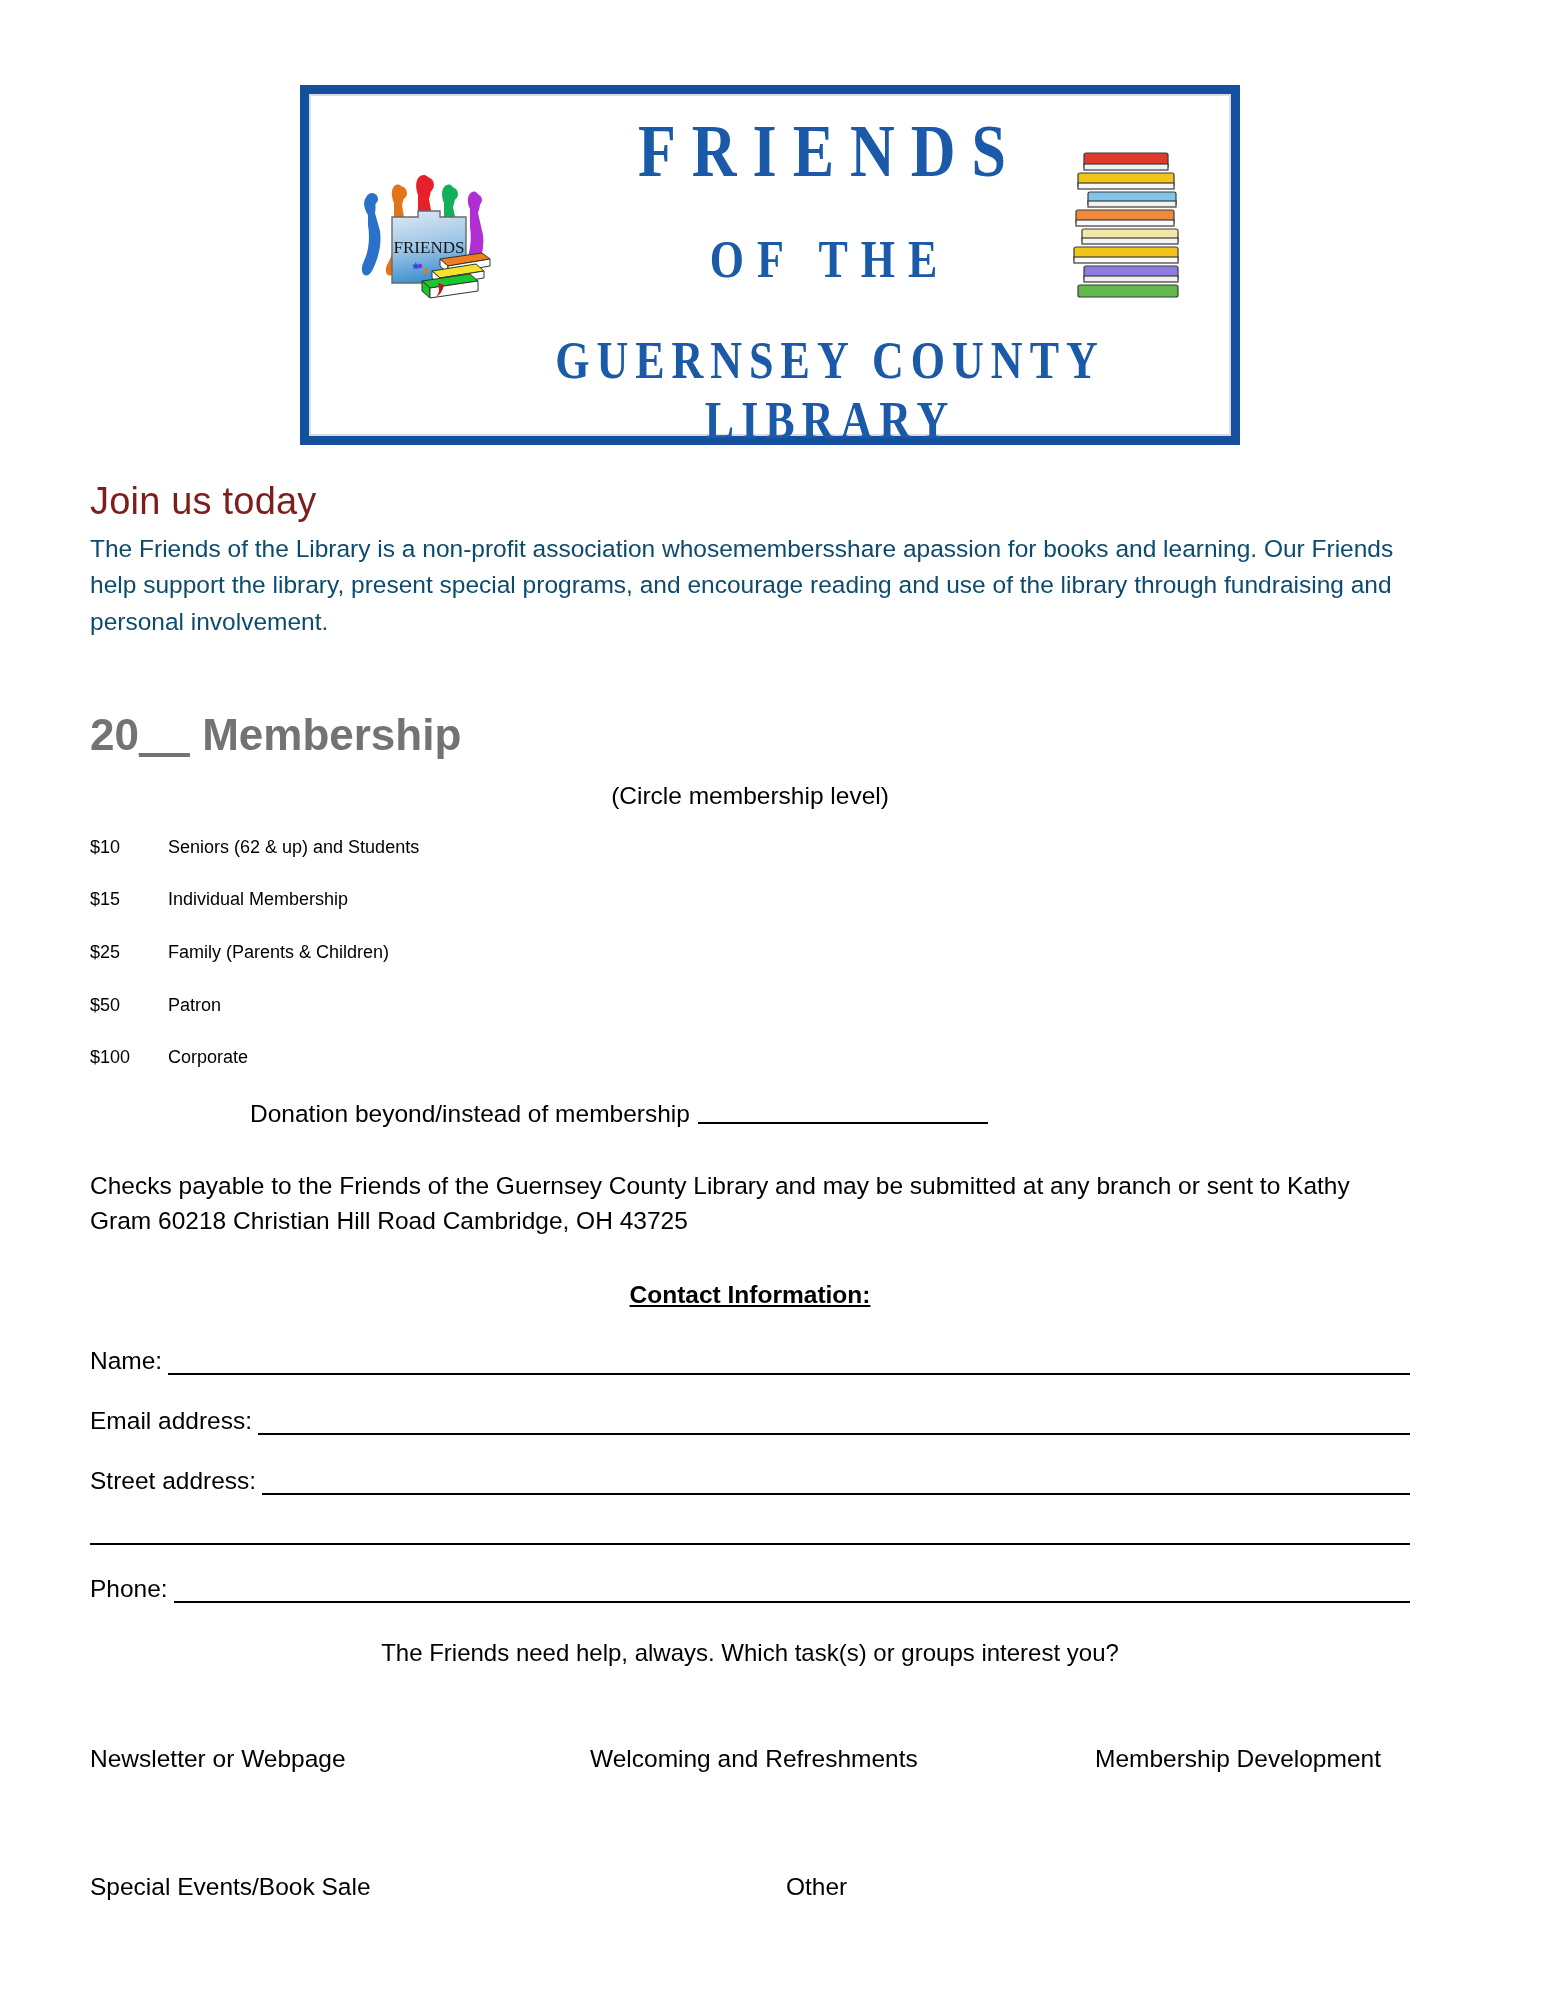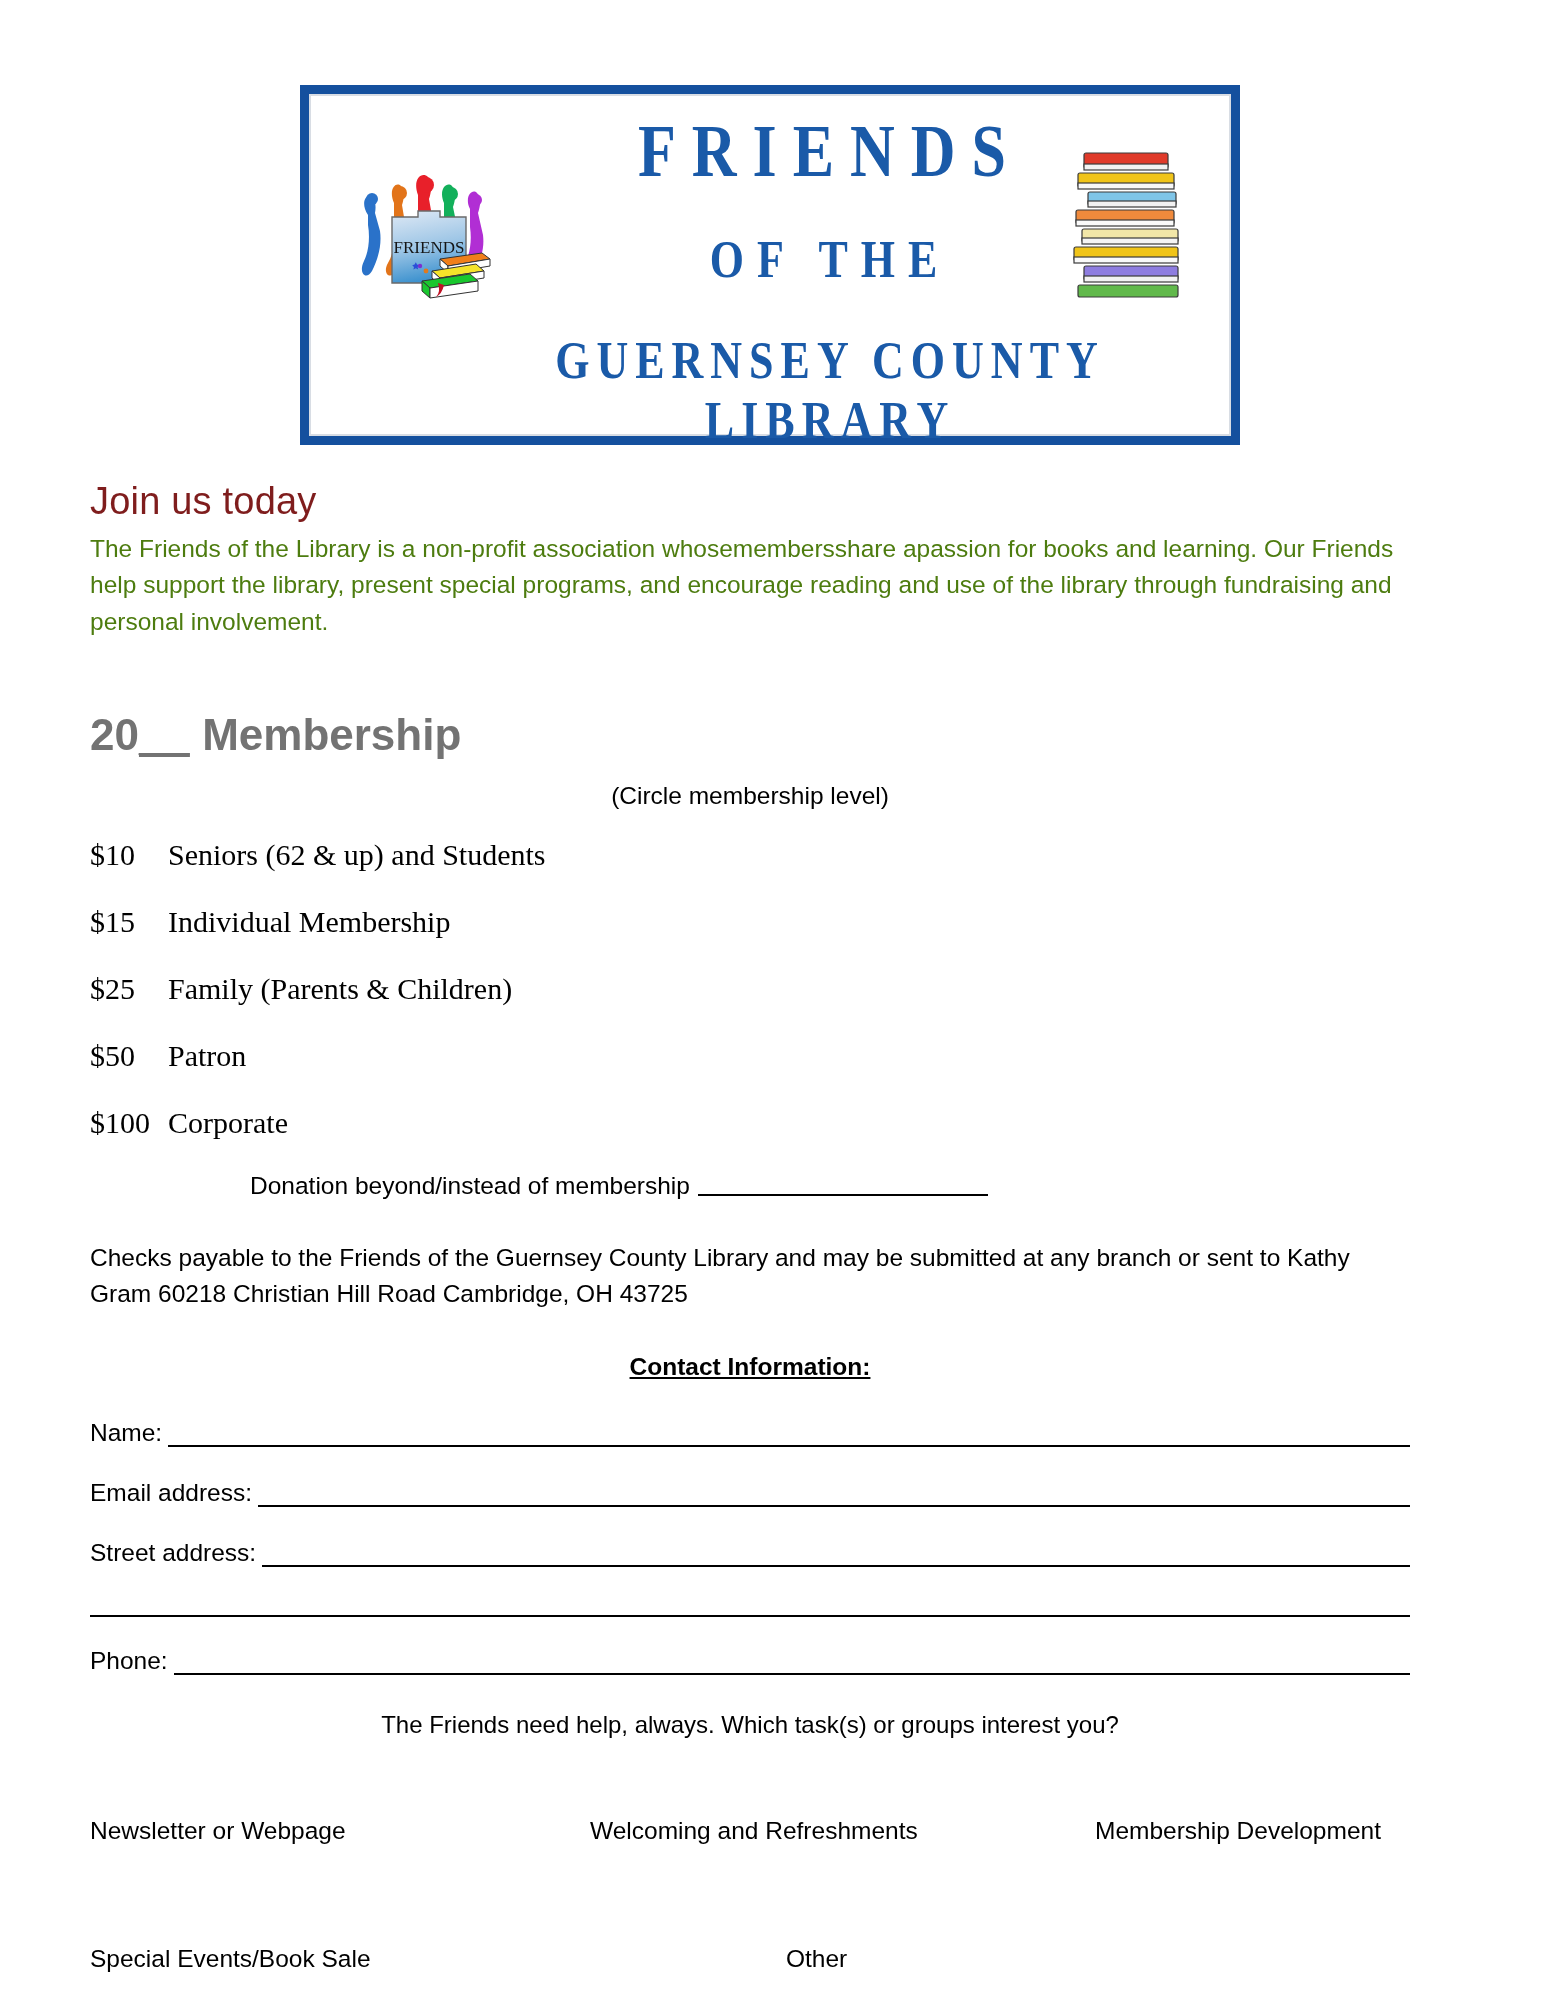--- a/index.html
+++ b/index.html
@@ -113,21 +113,21 @@
     margin: 0;
     font-size: 38px;
     font-weight: 400;
     color: #7f1d1d;
     letter-spacing: 0.2px;
   }
   p.intro {
     margin: 8px 0 0 0;
     font-size: 24.5px;
     line-height: 1.48;
-    color: #4d7c0f;
+    color: #0c4a6e;
   }
   h2.membership {
     margin: 0;
     font-size: 44px;
     font-weight: 700;
     color: #737373;
   }
   h2.membership .yr-blank {
     text-decoration: underline;
     letter-spacing: 1px;
@@ -138,24 +138,23 @@
     font-size: 24.5px;
     color: #000;
   }
   .levels {
     margin: 0;
     padding: 0;
     list-style: none;
   }
   .levels li {
     display: flex;
-    font-size: 30px;
+    font-size: 18px;
     line-height: 1.2;
     margin-bottom: 31px;
-    font-family: Liberation Serif, serif;
   }
   .levels li .amt {
     width: 78px;
     flex: 0 0 78px;
   }
   .levels li .desc { flex: 1 1 auto; }
   .donation-line {
     font-size: 24.5px;
   }
   .donation-line .rule {

